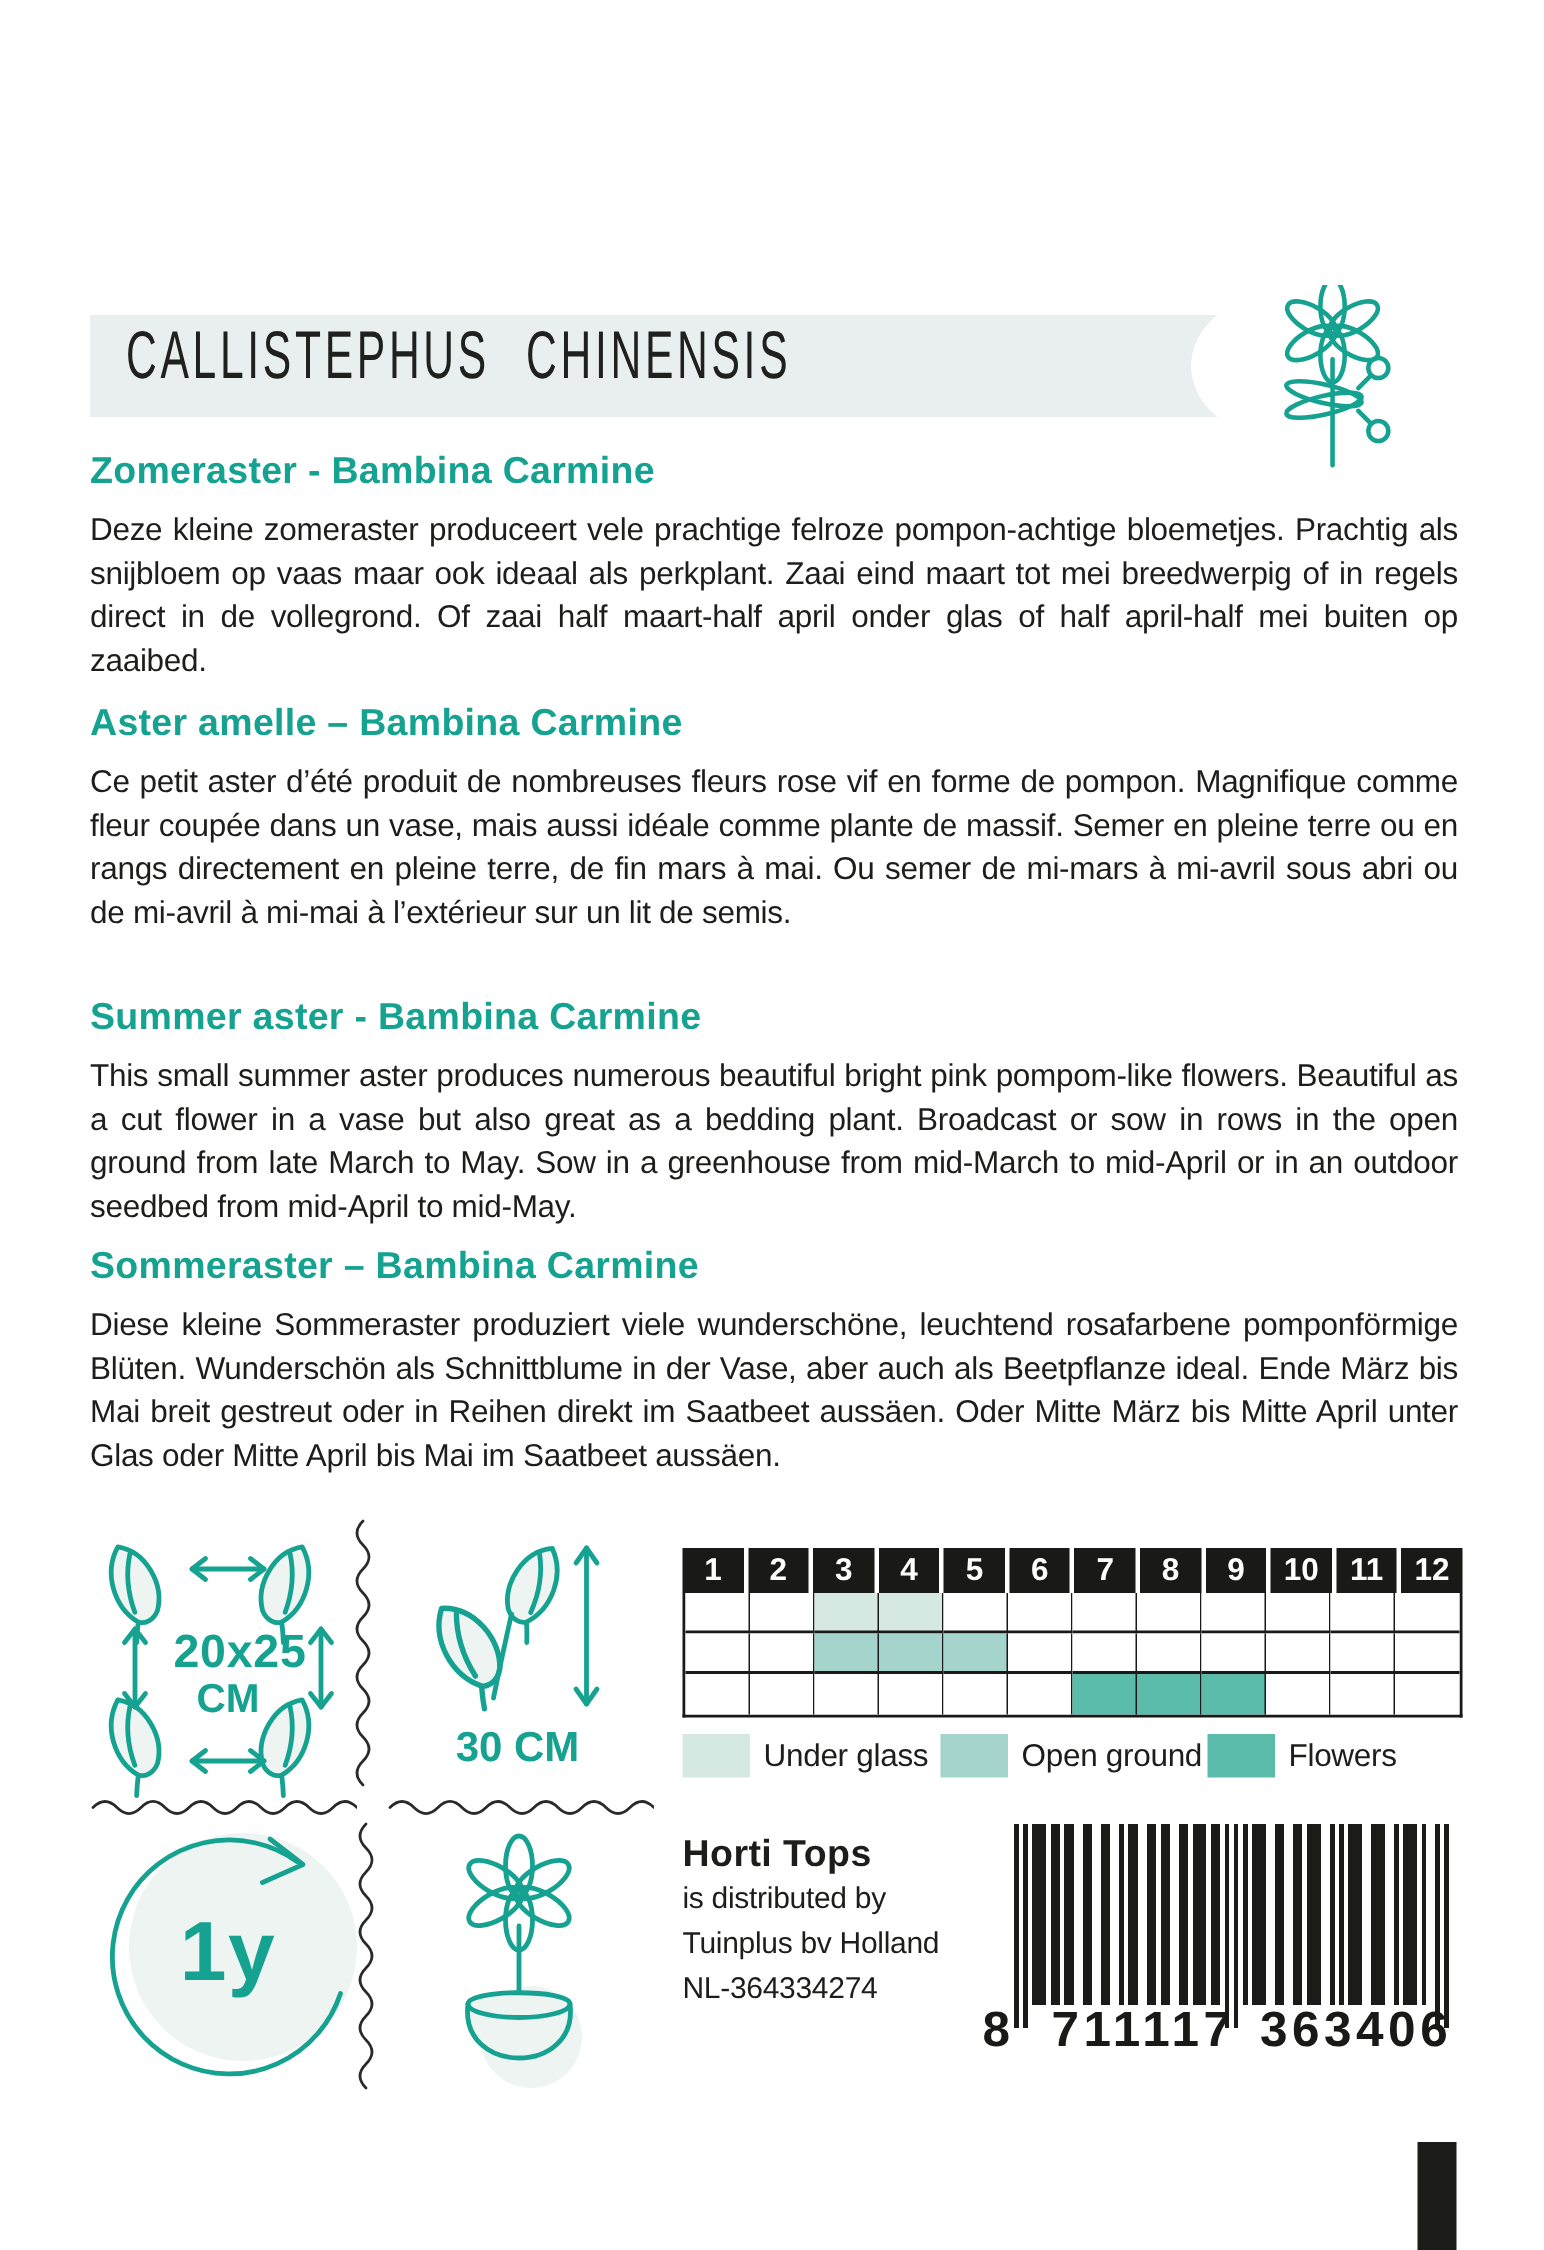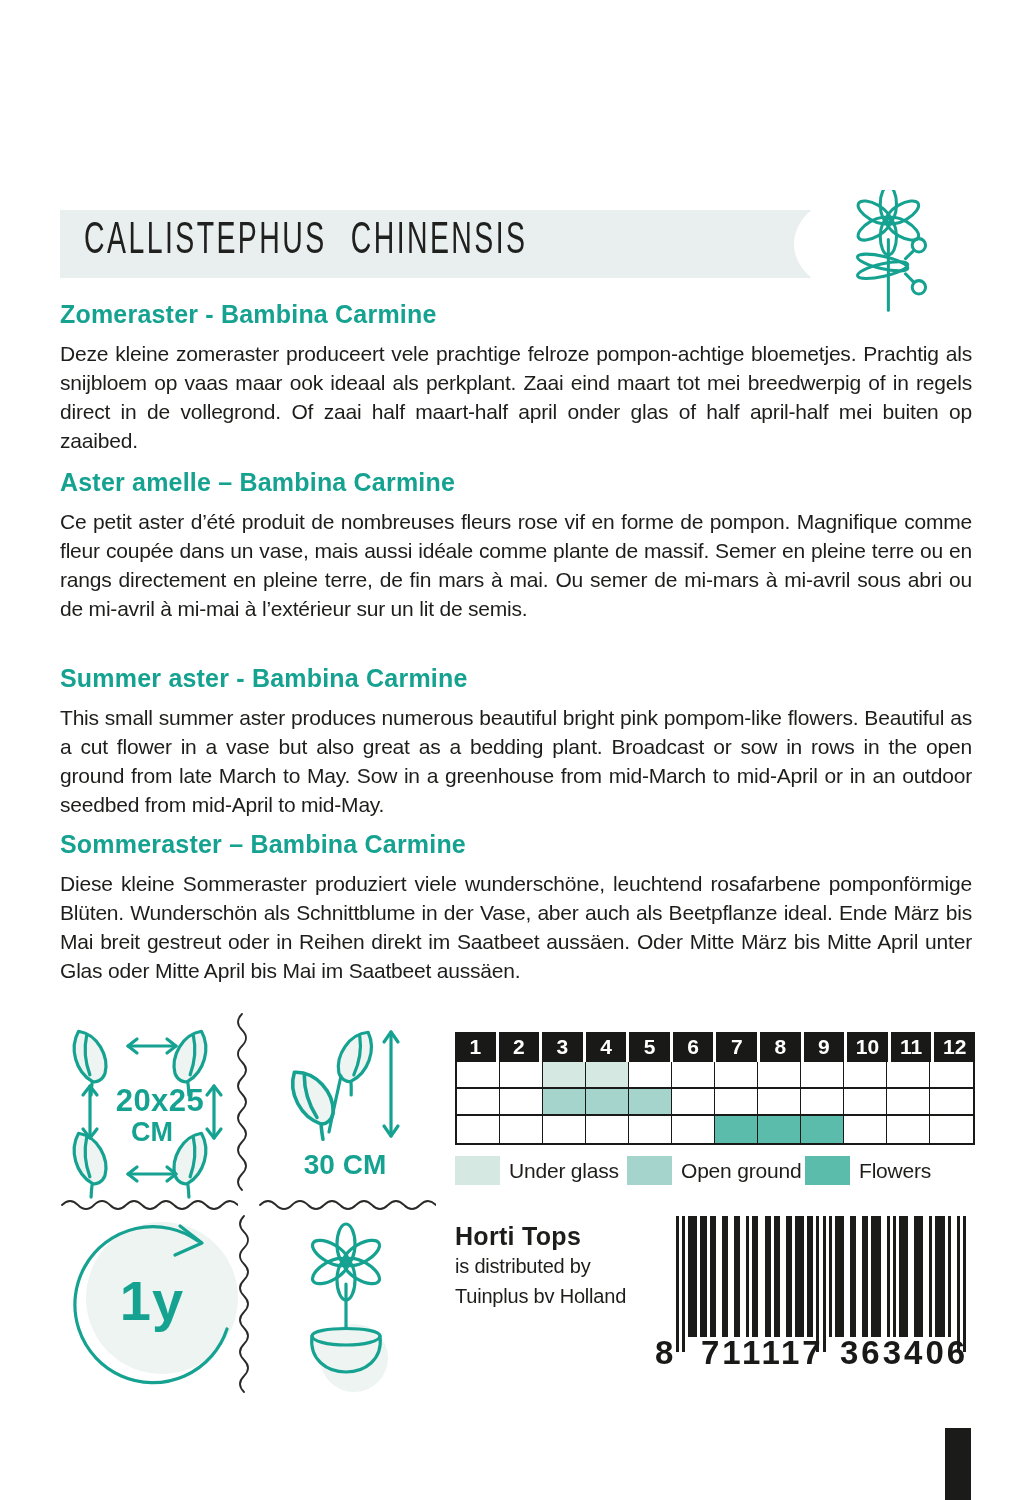--- a/index.html
+++ b/index.html
@@ -262,20 +262,21 @@
       <path d="M58,66 V112"></path>
     </g>
     <path class="leaf-fill" d="M24,118 C18,166 98,166 92,118 C92,108 24,108 24,118 Z"></path>
     <path class="stroke" d="M24,118 a34,9 0 0 0 68,0"></path>
   </svg>
 
   <div class="dist">
     <div class="dist-brand">Horti Tops</div>
     <div class="dist-line">is distributed by</div>
     <div class="dist-line">Tuinplus bv Holland</div>
+    <div class="dist-line">NL-364334274</div>
   </div>
 
   <svg class="barcode-svg" viewBox="0 0 95 48" preserveAspectRatio="none" shape-rendering="crispEdges">
       <rect x="0" y="0" width="1" height="45" fill="#1b1b1a"></rect>
       <rect x="2" y="0" width="1" height="45" fill="#1b1b1a"></rect>
       <rect x="4" y="0" width="3" height="40" fill="#1b1b1a"></rect>
       <rect x="8" y="0" width="2" height="40" fill="#1b1b1a"></rect>
       <rect x="11" y="0" width="2" height="40" fill="#1b1b1a"></rect>
       <rect x="15" y="0" width="2" height="40" fill="#1b1b1a"></rect>
       <rect x="19" y="0" width="2" height="40" fill="#1b1b1a"></rect>

